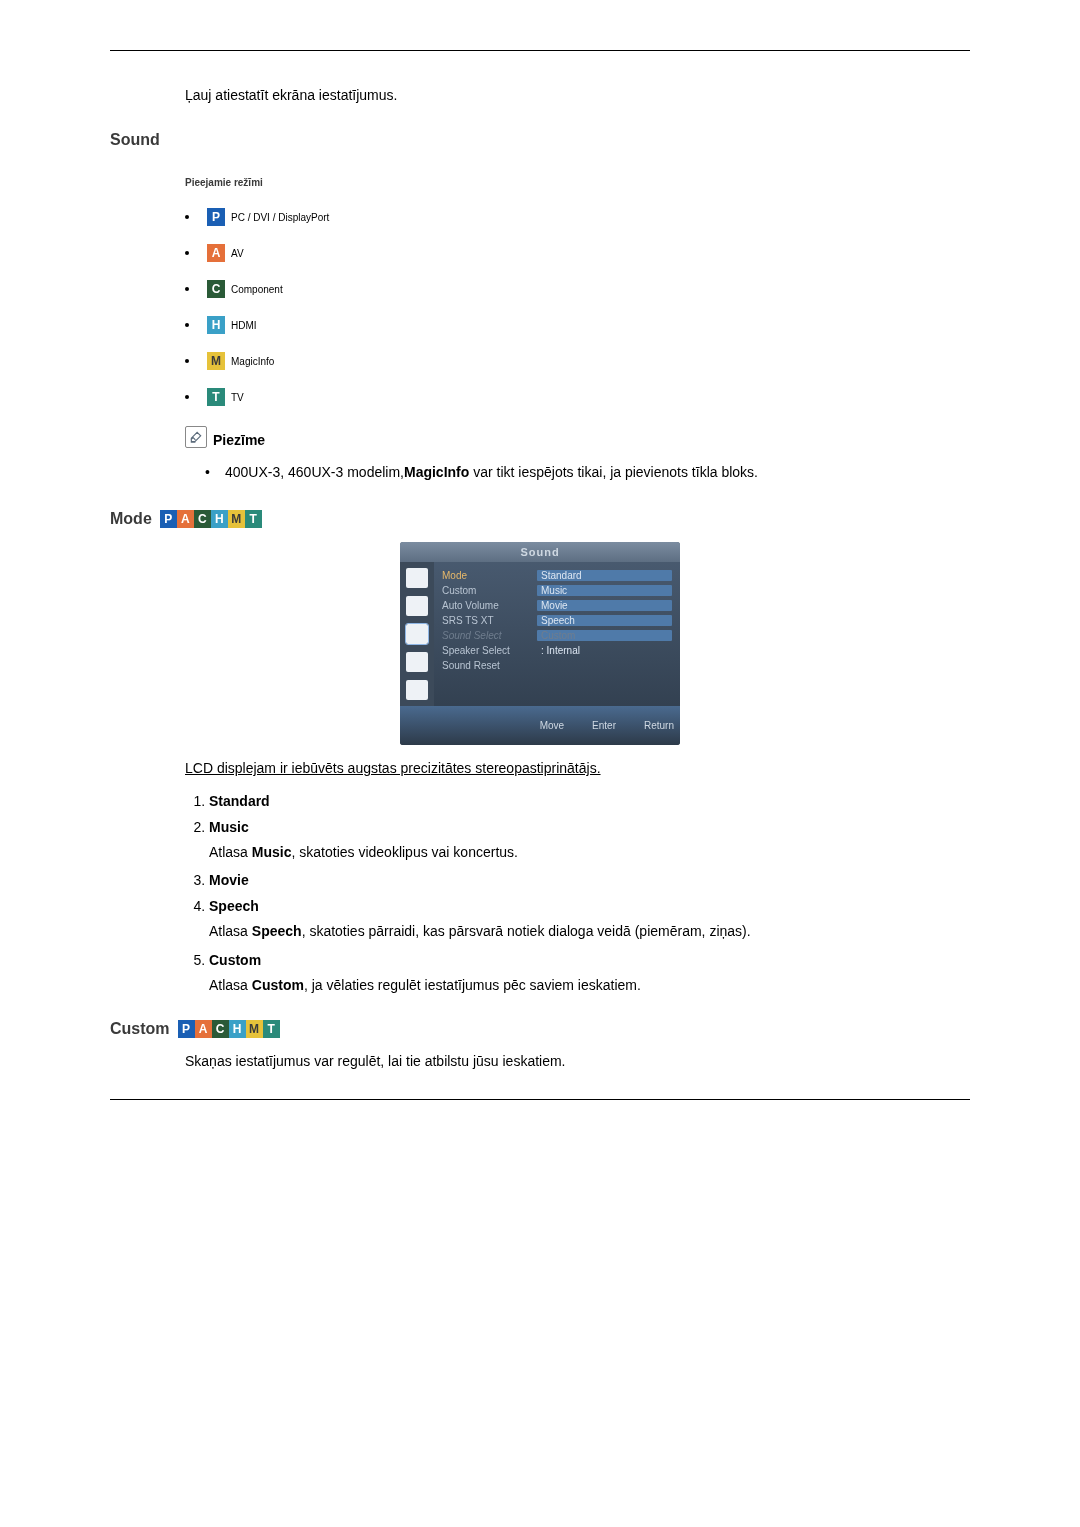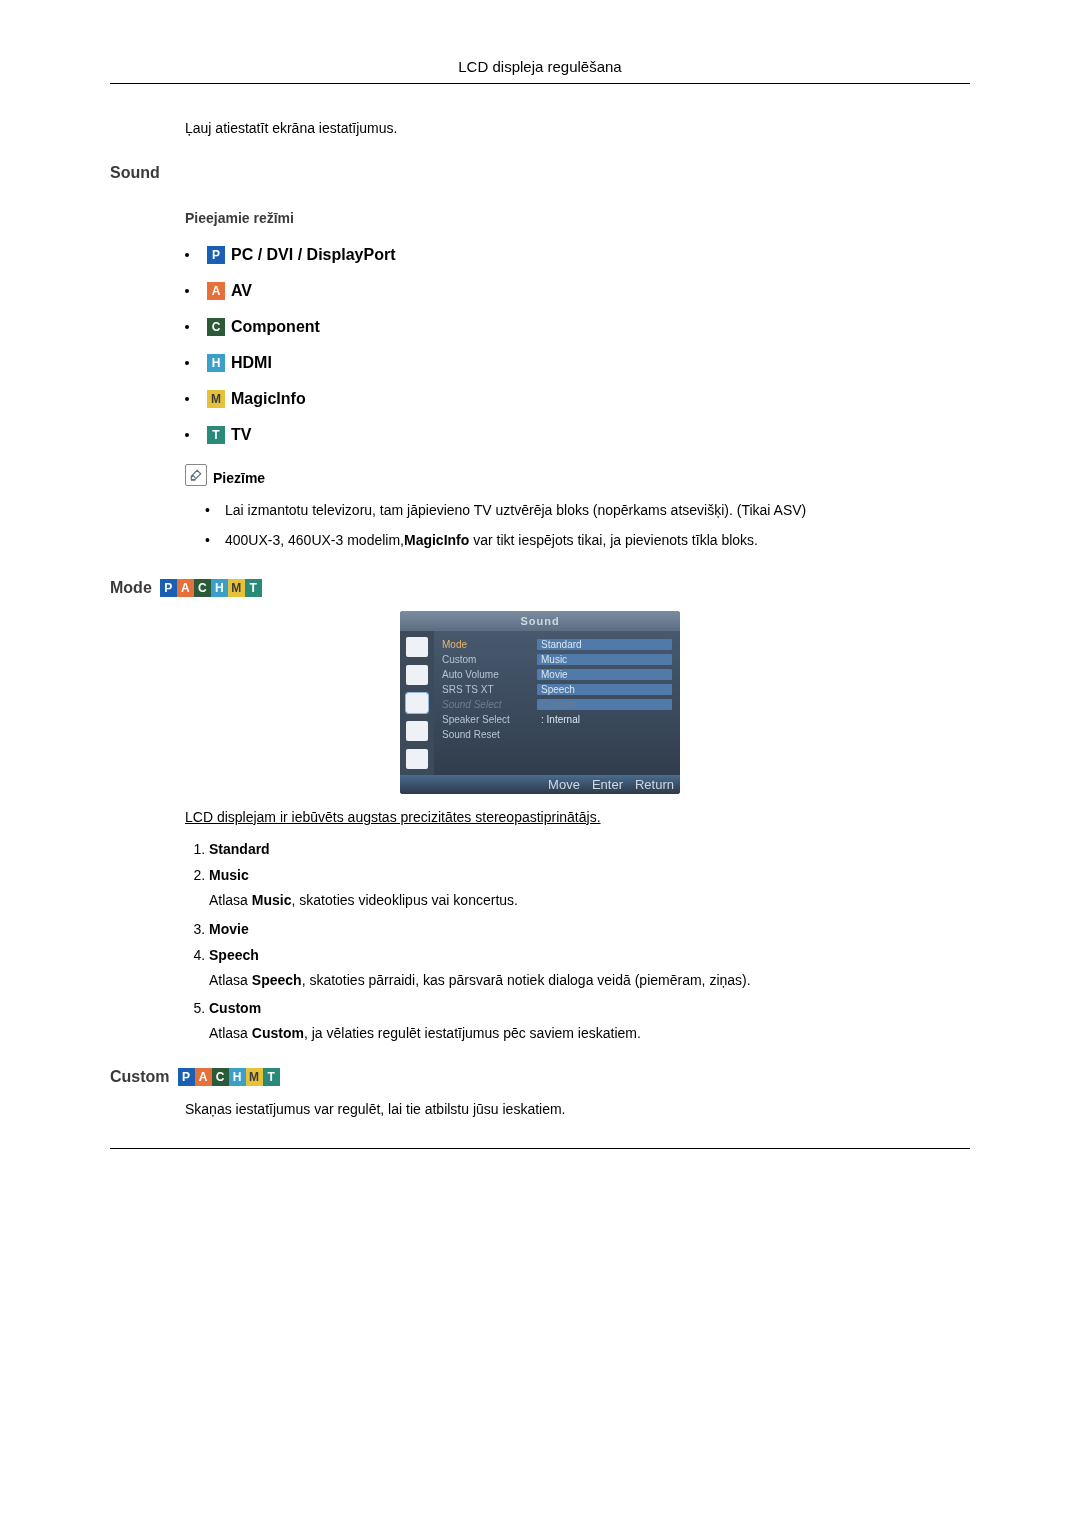--- a/index.html
+++ b/index.html
@@ -28,21 +28,21 @@
   .intro {
     margin: 0 0 28px 75px;
   }
   h2.section {
     font-size: 16px;
     font-weight: bold;
     color: #3a3a3a;
     margin: 0 0 28px 0;
   }
   h3.subheading {
-    font-size: 14px;
+    font-size: 10px;
     font-weight: bold;
     color: #3a3a3a;
     margin: 0 0 20px 75px;
   }
   ul.modes {
     list-style: none;
     padding: 0;
     margin: 0 0 20px 75px;
   }
   ul.modes > li {
@@ -69,22 +69,22 @@
     margin-right: 6px;
     flex-shrink: 0;
   }
   .bg-blue   { background: #1a5fb4; }
   .bg-orange { background: #e5703a; }
   .bg-dgreen { background: #2a5a37; }
   .bg-cyan   { background: #3aa0c7; }
   .bg-yellow { background: #e6c23a; color:#3a3a3a; }
   .bg-teal   { background: #2a8a7a; }
   .mode-label {
-    font-weight: bold;
-    font-size: 16px;
+    font-weight: normal;
+    font-size: 10px;
   }
   .note-line {
     display: flex;
     align-items: flex-end;
     margin: 0 0 14px 75px;
   }
   .note-icon {
     width: 20px;
     height: 20px;
     border: 1px solid #888;
@@ -182,25 +182,25 @@
   }
   .osd .row .highlight {
     background: #4f7aa9;
     border-radius: 1px;
   }
   .osd .row.sel .l { color: #e6b86a; }
   .osd .row.dim .l { color: #6f7d8e; font-style: italic; }
   .osd .row.dim .r { color: #6f7d8e; }
   .osd .footer {
     background: linear-gradient(#4a6a8f, #2d3a49);
-    padding: 2px 6px;
+    padding: 14px 6px;
     display: flex;
     justify-content: flex-end;
-    gap: 12px;
-    font-size: 13px;
+    gap: 28px;
+    font-size: 10px;
     color: #cfd8e2;
   }
   .mode-desc {
     margin: 0 0 14px 75px;
     line-height: 1.4;
     text-decoration: underline;
   }
   ol.option-list {
     margin: 0 0 24px 75px;
     padding-left: 24px;
@@ -226,21 +226,20 @@
     border: none;
     border-top: 1px solid #000;
     margin-top: 28px;
   }
   b { font-weight: bold; }
 </style>
 </head>
 <body>
 
 <div>
-  <div class="header-title">LCD displeja regulēšana</div>
   <hr class="hr-top hr-bottom-space">
 </div>
 
 <p class="intro">Ļauj atiestatīt ekrāna iestatījumus.</p>
 
 <h2 class="section">Sound</h2>
 
 <h3 class="subheading">Pieejamie režīmi</h3>
 
 <ul class="modes" id="modes-list">
@@ -279,21 +278,20 @@
 <div class="note-line">
   <span class="note-icon">
     <svg viewBox="0 0 24 24">
         <path d="M3 17l4-4 4 4M3 21h8M14 4l6 6-10 10H4v-6L14 4z" fill="none" stroke="#5a6a7a" stroke-width="2"></path>
       </svg>
   </span>
   <span class="note-label">Piezīme</span>
 </div>
 
 <ul class="note-list" id="notes-list">
-    <li>Lai izmantotu televizoru, tam jāpievieno TV uztvērēja bloks (nopērkams atsevišķi). (Tikai ASV)</li>
     <li>400UX-3, 460UX-3 modelim,<b>MagicInfo</b> var tikt iespējots tikai, ja pievienots tīkla bloks.</li>
   </ul>
 
 <div class="mode-heading">
   <span class="label">Mode</span>
   <span class="badge-strip" id="mode-badges">
       <span class="mode-letter bg-blue">P</span>
       <span class="mode-letter bg-orange">A</span>
       <span class="mode-letter bg-dgreen">C</span>
       <span class="mode-letter bg-cyan">H</span>

